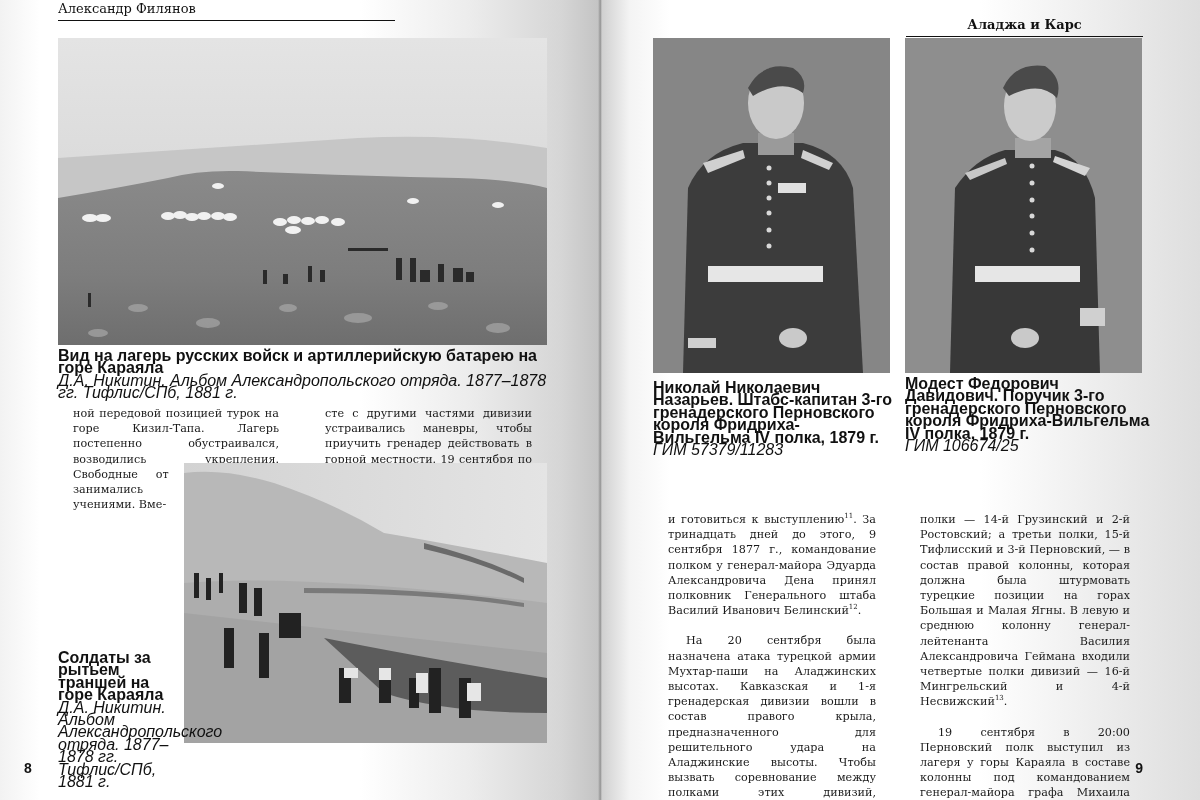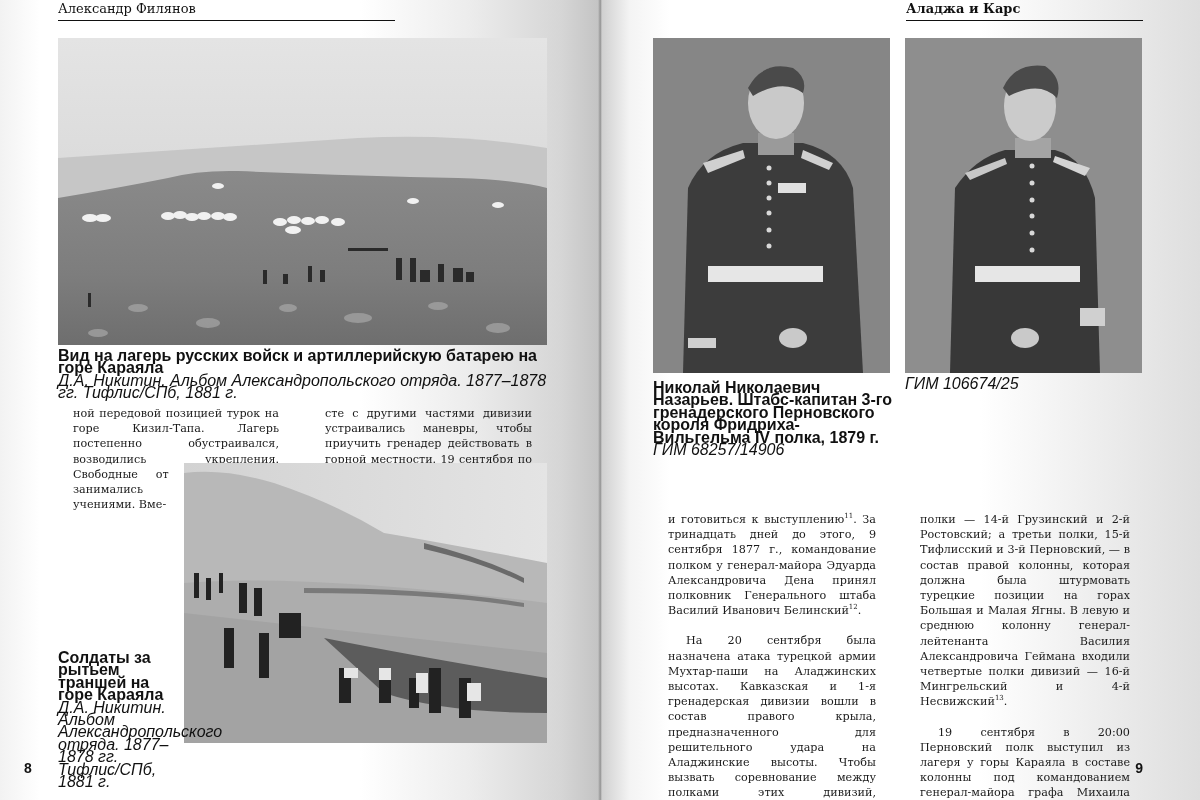--- a/index.html
+++ b/index.html
@@ -12,21 +12,21 @@
   }
   .page-right {
     left: 600px; width: 600px;
     background: linear-gradient(to right, #8a8a8a 0px, #d0d0d0 2px, #f4f4f4 30px, #ffffff 70px, #ffffff 380px, #f0f0f0 480px, #dedede 600px);
   }
   .running-head {
     position: absolute; top: 1px; font-family: "DejaVu Serif", serif; 
     font-size: 13px; color: #111; padding-bottom: 4px; border-bottom: 1px solid #111;
   }
   .rh-left { left: 58px; width: 337px; text-align: left; }
-  .rh-right { right: 57px; width: 237px; text-align: left; font-weight: bold; }
+  .rh-right { right: 57px; width: 237px; text-align: center; font-weight: bold; margin-top: 16px; }
 
   .photo { position: absolute; overflow: hidden; }
   .photo svg { display: block; width: 100%; height: 100%; }
 
   .cap { position: absolute; font-family: "Liberation Sans", sans-serif; font-size: 16px; line-height: 12.4px; color: #111; }
   .cap .b { font-weight: bold; display: block; }
   .cap .i { font-style: italic; display: block; }
   .cap .n { display: block; margin-top: 3px; }
 
   .col { position: absolute; font-family: "DejaVu Serif", serif; font-size: 11.2px; line-height: 15.2px; color: #1a1a1a; text-align: justify; }
@@ -210,24 +210,25 @@
             <circle cx="127" cy="195" r="2.5"></circle>
             <circle cx="127" cy="212" r="2.5"></circle>
           </g>
         <rect x="175" y="270" width="25" height="18" fill="#d0d0d0"></rect>
         <ellipse cx="120" cy="300" rx="14" ry="10" fill="#c9c9c9"></ellipse>
       </svg>
     </div>
 
     <div class="cap" style="left:53px; top:382px; width:240px;">
       <span class="b">Николай Николаевич Назарьев. Штабс-капитан 3-го гренадерского Перновского короля Фридриха-Вильгельма IV полка, 1879 г.</span>
-      <span class="i">ГИМ 68257/14906</span>
+      <span class="i">ГИМ 57379/11283</span>
     </div>
 
     <div class="cap" style="left:305px; top:378px; width:245px;">
+      <span class="b">Модест Федорович Давидович. Поручик 3-го гренадерского Перновского короля Фридриха-Вильгельма IV полка, 1879 г.</span>
       <span class="i">ГИМ 106674/25</span>
     </div>
 
     <div class="col" style="left:53px; top:497px; width:238px;">
       <p><span>и готовиться к выступлению</span><sup>11</sup><span>. За тринадцать дней до этого, 9 сентября 1877 г., командование полком у генерал-майора Эдуарда Александровича Дена принял полковник Генерального штаба Василий Иванович Белинский</span><sup>12</sup><span>.</span></p>
       <p class="indent">На 20 сентября была назначена атака турецкой армии Мухтар-паши на Аладжинских высотах. Кавказская и 1-я гренадерская дивизии вошли в состав правого крыла, предназначенного для решительного удара на Аладжинские высоты. Чтобы вызвать соревнование между полками этих дивизий, одинаковые по номеру полки были сведены в одну колонну. В общий резерв были назначены первые полки — 13-й Лейб-гренадерский Эриванский и 1-й Лейб-гренадерский Екатеринославский; в частный резерв правого крыла вторые</p>
     </div>
 
     <div class="col" style="left:305px; top:497px; width:240px;">
       <p><span>полки — 14-й Грузинский и 2-й Ростовский; а третьи полки, 15-й Тифлисский и 3-й Перновский, — в состав правой колонны, которая должна была штурмовать турецкие позиции на горах Большая и Малая Ягны. В левую и среднюю колонну генерал-лейтенанта Василия Александровича Геймана входили четвертые полки дивизий — 16-й Мингрельский и 4-й Несвижский</span><sup>13</sup><span>.</span></p>

